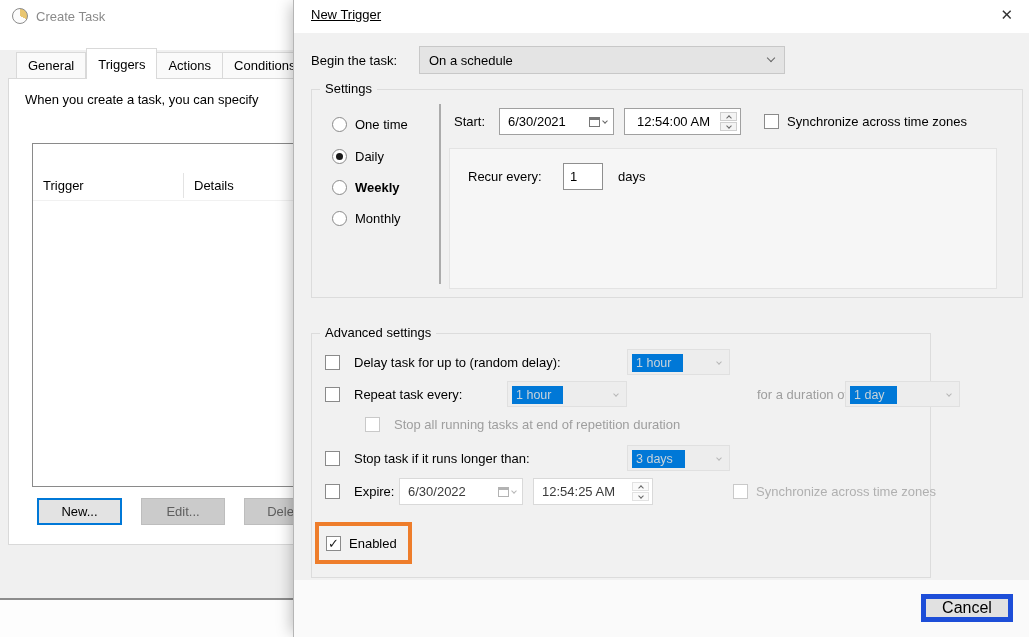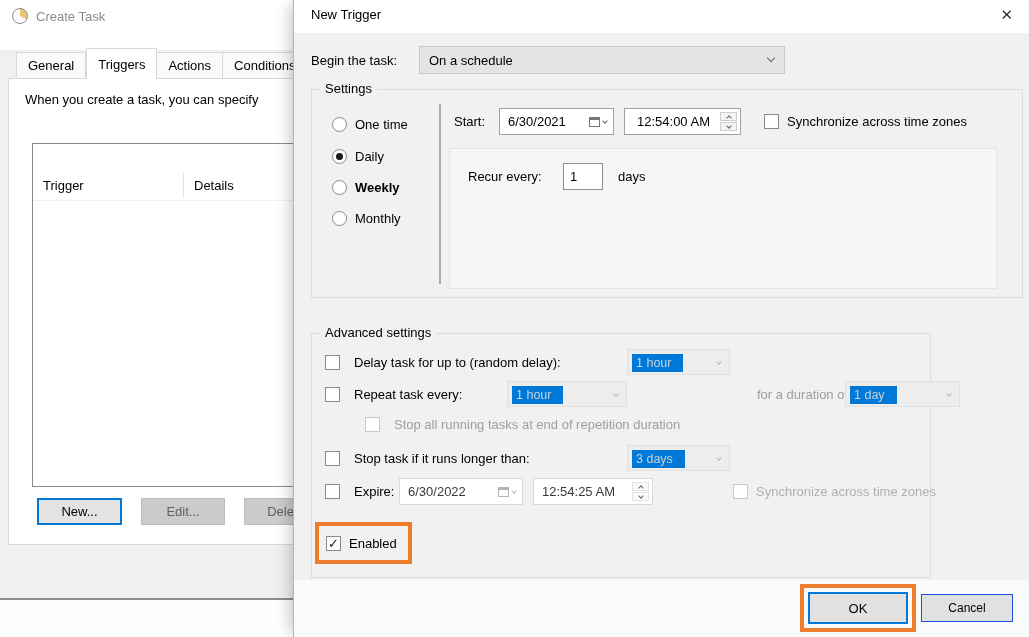--- a/index.html
+++ b/index.html
@@ -31,21 +31,21 @@
   .btn-new { left:37px; top:498px; width:85px; background:#e3e3e3; border:2px solid #0078d7; }
   .btn-edit { left:141px; top:498px; width:84px; background:#cbcbcb; border:1px solid #bdbdbd; color:#5f5f5f; }
   .btn-del { left:244px; top:498px; width:84px; background:#cbcbcb; border:1px solid #bdbdbd; color:#5f5f5f; }
   .ct-line { position:absolute; left:0; top:598px; width:370px; height:2px; background:#8c8c8c; }
   .ct-bottom { position:absolute; left:0; top:600px; width:370px; height:37px; background:#fdfdfd; }
 
   
   .dlg { position:absolute; left:293px; top:0; width:736px; height:637px; background:#f1f1f1;
          border-left:1px solid #b5b5b5; box-shadow:-6px 0 14px -4px rgba(0,0,0,0.25); z-index:10; }
   .dlg-title { position:absolute; left:0; top:0; width:100%; height:33px; background:#fff; }
-  .dlg-title-text { position:absolute; left:17px; top:7px; font-size:13px; }
+  .dlg-title-text { position:absolute; left:17px; top:7px; font-size:13px;text-decoration:underline; }
   .x { position:absolute; right:16px; top:6px; font-size:15px; color:#333; cursor:default; }
   .dlg-footer { position:absolute; left:0; top:580px; width:100%; height:57px; background:#fafafa; }
 
   .lbl { white-space:nowrap; }
   .glbl { color:#9e9e9e; white-space:nowrap; }
 
   .begin-row { position:absolute; left:17px; top:46px; height:28px; display:flex; align-items:center; }
   .combo-main { position:absolute; left:125px; top:46px; width:366px; height:28px; background:#e4e4e4;
                 border:1px solid #c8c8c8; display:flex; align-items:center; padding-left:9px; }
 
@@ -92,21 +92,21 @@
   .combo-dis { position:relative; height:26px; background:#ededed; border:1px solid #e0e0e0; }
   .sel-chip { position:absolute; left:4px; top:4px; background:#0078d7; color:#c9d3da; font-size:12.5px;
               line-height:18px; padding:0 12px 0 4px; white-space:nowrap; }
   .combo-dis .caret { position:absolute; right:8px; top:11px; }
 
   .hl { border:4px solid #EE7D2B; position:absolute; }
   .hl-enabled { left:3px; top:188px; width:97px; height:42px; display:flex; align-items:center; gap:8px; padding-left:7px; }
   .hl-ok { left:506px; top:584px; width:116px; height:48px; display:flex; align-items:center; justify-content:center; }
   .btn-ok { width:100px; height:32px; background:#e1e1e1; border:2px solid #0078d7; font-family:inherit; font-size:13px; }
   .btn-cancel { position:absolute; left:627px; top:594px; width:92px; height:28px; background:#e1e1e1;
-                border:1px solid #1d4ed8; font-family:inherit; font-size:12px; }
+                border:5px solid #1d4ed8; font-family:inherit; font-size:16px; }
 </style>
 </head>
 <body>
 
 <div class="stage">
 
   <section class="ctask">
     <div class="ct-top"></div>
     <div class="ct-title">
       <span class="clock"></span>
@@ -276,18 +276,15 @@
       </div>
 
       <div class="hl hl-enabled">
         <span class="checkbox checked">
           <span class="tick">✓</span>
         </span>
         <span class="lbl">Enabled</span>
       </div>
     </div>
 
-    <div class="hl hl-ok">
-      <button class="btn-ok">OK</button>
-    </div>
     <button class="btn-cancel">Cancel</button>
   </section>
 </div>
 
 </body></html>

